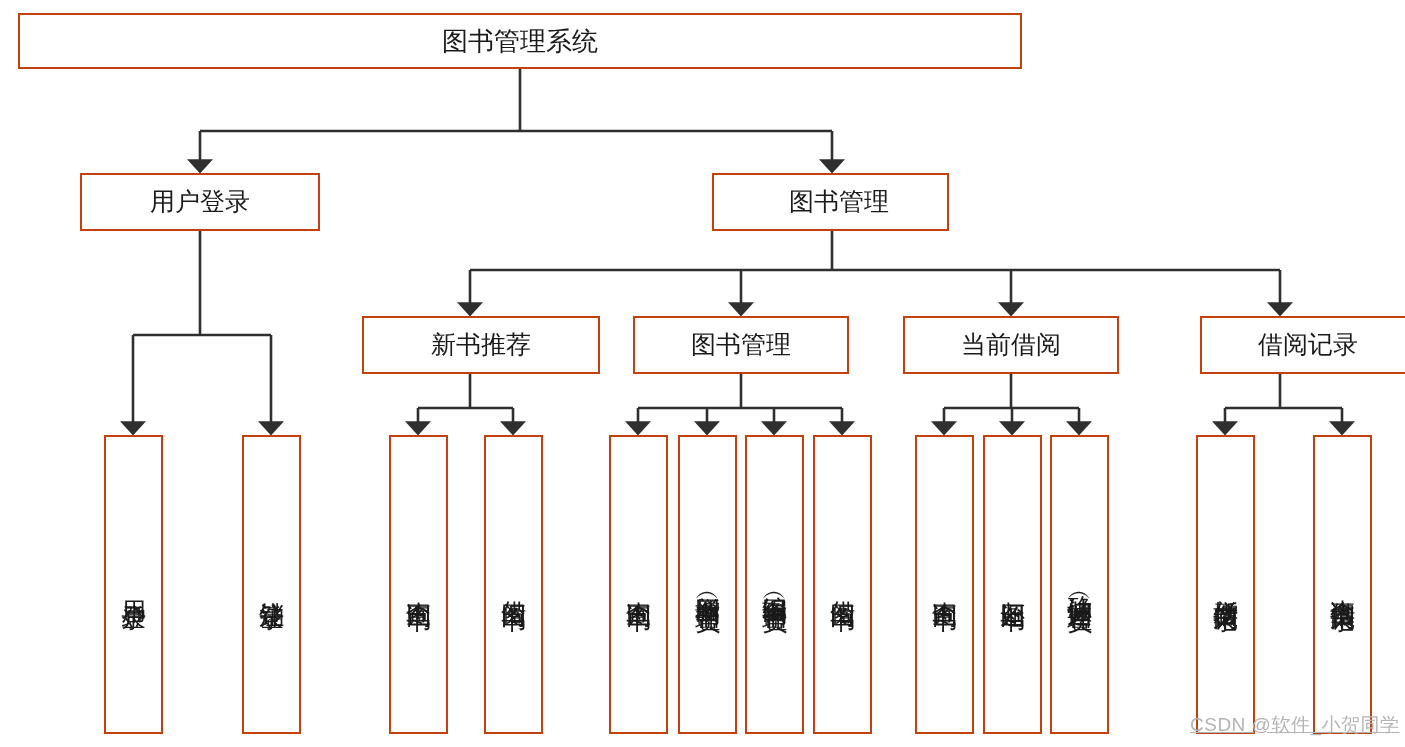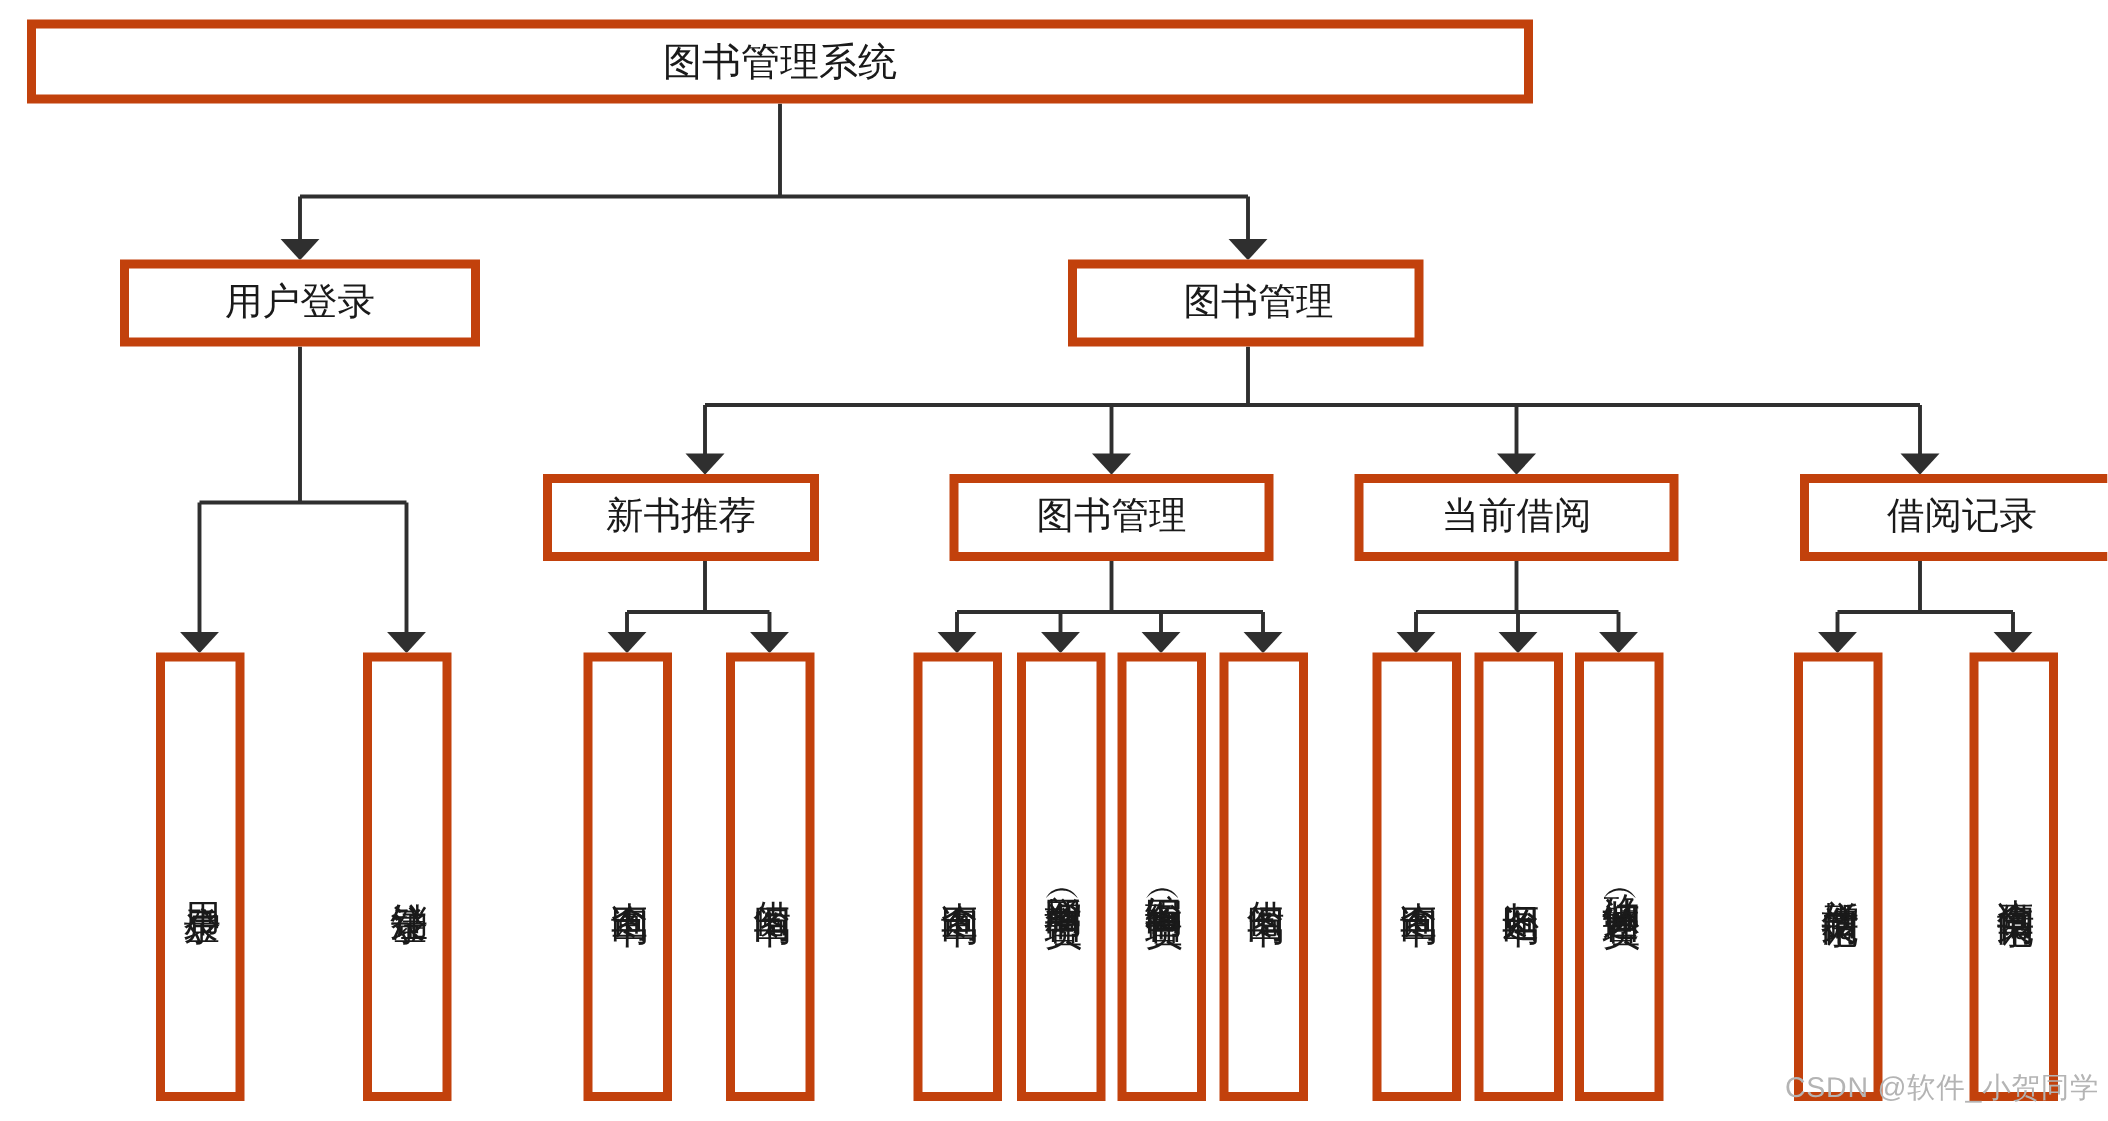--- a/index.html
+++ b/index.html
@@ -21,21 +21,21 @@
     position: absolute;
     left: 0;
     top: 0;
     width: 1405px;
     height: 747px;
   }
   .node {
     position: absolute;
     box-sizing: border-box;
     background: #ffffff;
-    border: 6px solid #c2410c;
+    border: 2px solid #c2410c;
     display: flex;
     align-items: center;
     justify-content: center;
     color: #1a1a1a;
   }
   .node-label {
     display: block;
     text-align: center;
     line-height: 1.18;
     white-space: nowrap;
@@ -50,20 +50,21 @@
     font-size: 25px;
     letter-spacing: 2px;
   }
   .node.root .node-label { font-size: 26px; }
   .watermark {
     position: absolute;
     color: #b4b4b4;
     font-size: 19px;
     white-space: nowrap;
     letter-spacing: 0.5px;
+    text-decoration: underline;
   }
 </style>
 </head>
 <body>
 
 <div id="stage">
 
   <svg id="wires" viewBox="0 0 1405 747" xmlns="http://www.w3.org/2000/svg">
     <defs>
       <marker id="arrow" markerWidth="10" markerHeight="12" refX="2.2" refY="5" orient="auto" markerUnits="strokeWidth">
@@ -118,21 +119,21 @@
     <span class="node-label">图书管理系统</span>
   </div>
 
   <div class="node horiz" style="left:80px; top:173px; width:240px; height:58px;">
     <span class="node-label">用户登录</span>
   </div>
   <div class="node horiz" style="left:712px; top:173px; width:237px; height:58px;padding-left:17px;">
     <span class="node-label">图书管理</span>
   </div>
 
-  <div class="node horiz" style="left:362px; top:316px; width:184px; height:58px;">
+  <div class="node horiz" style="left:362px; top:316px; width:238px; height:58px;">
     <span class="node-label">新书推荐</span>
   </div>
   <div class="node horiz" style="left:633px; top:316px; width:216px; height:58px;">
     <span class="node-label">图书管理</span>
   </div>
   <div class="node horiz" style="left:903px; top:316px; width:216px; height:58px;">
     <span class="node-label">当前借阅</span>
   </div>
   <div class="node horiz" style="left:1172px; top:316px; width:216px; height:58px;margin-left:28px;">
     <span class="node-label">借阅记录</span>

